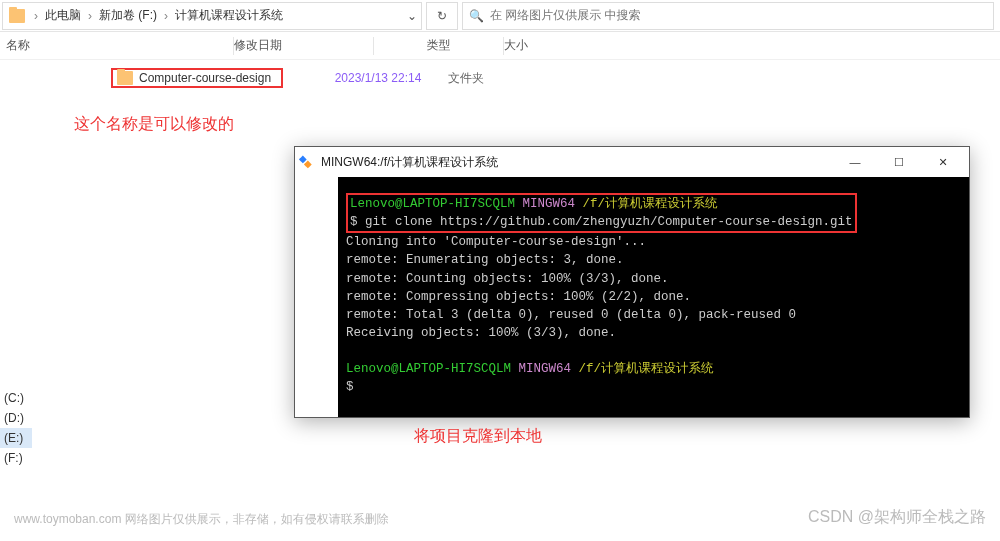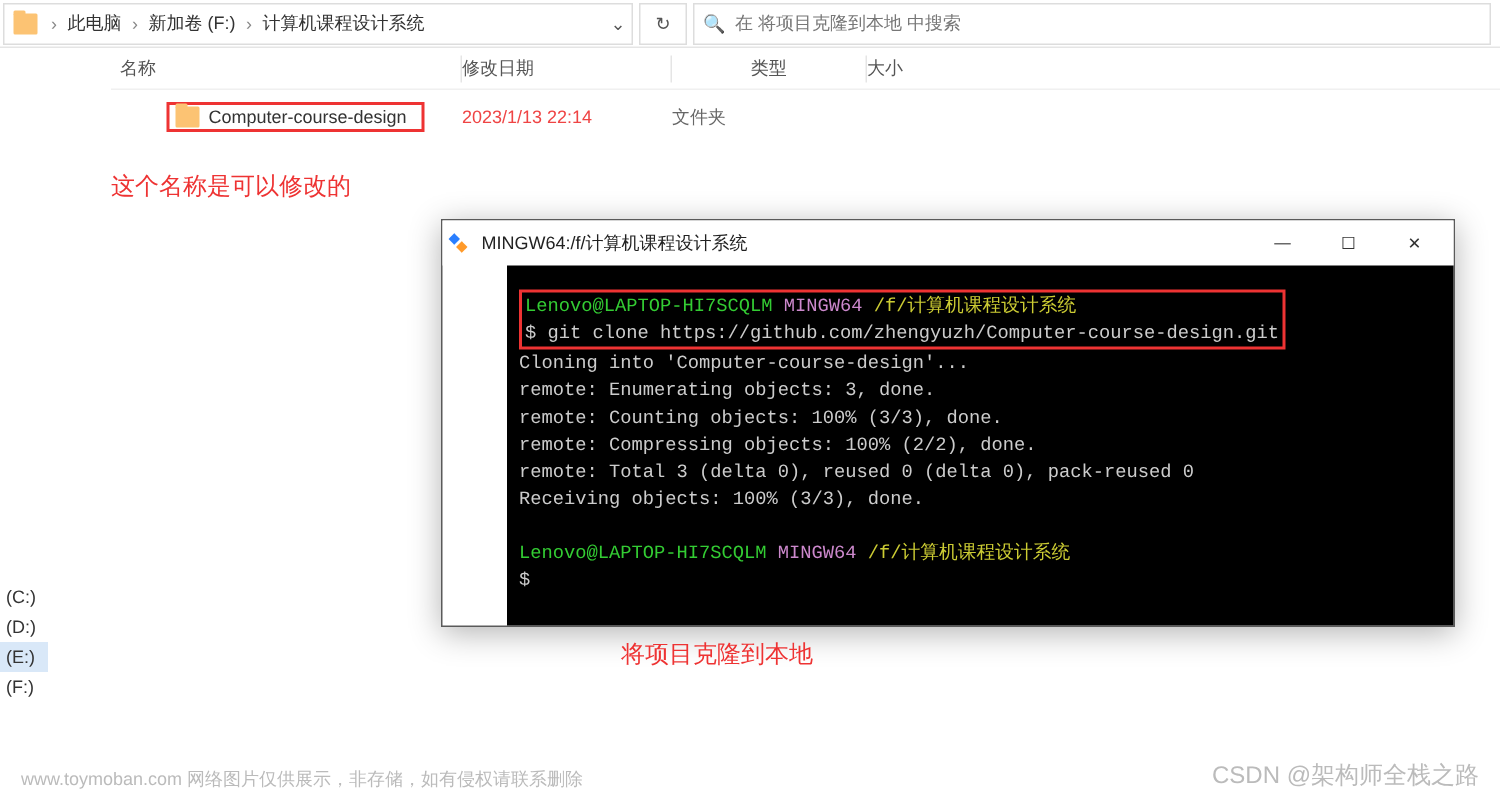--- a/index.html
+++ b/index.html
@@ -11,32 +11,32 @@
 .folder-ico { width: 16px; height: 14px; margin: 0 6px; background: #fcc373; border-radius: 1px; position: relative; }
 .folder-ico::before { content: ""; position: absolute; top: -2px; left: 0; width: 8px; height: 3px; background: #fcc373; border-radius: 1px 1px 0 0; }
 .crumb { display: flex; align-items: center; padding: 0 4px; color: #333; cursor: default; }
 .sep { color: #888; padding: 0 3px; }
 .dd-arrow { width: 18px; display: flex; align-items: center; justify-content: center; color: #555; }
 .refresh-btn { width: 32px; height: 28px; margin: 2px 4px; border: 1px solid #ddd; display: flex; align-items: center; justify-content: center; color: #555; }
 .search-box { flex: 1; height: 28px; margin: 2px 6px 2px 0; border: 1px solid #ddd; display: flex; align-items: center; color: #777; }
 .search-ico { margin: 0 6px; font-size: 12px; }
 
 
-.cols { display: flex; align-items: center; height: 28px; color: #555; font-size: 12px; margin-left: 74px; border-bottom: 1px solid #f0f0f0; }
+.cols { display: flex; align-items: center; height: 28px; color: #555; font-size: 12px; border-bottom: 1px solid #f0f0f0; }
 .col-name { width: 234px; padding-left: 6px; }
 .col-date { width: 140px; }
 .col-type { width: 130px; text-align: center; }
 .col-size { width: 100px; }
 .col-sep { border-right: 1px solid #e5e5e5; height: 18px; }
 
 
 .file-row { display: flex; align-items: center; height: 24px; margin-left: 74px; margin-top: 6px; color: #333; }
 .file-name-cell { display: flex; align-items: flex-start; width: 234px; padding-left: 37px; }
 .file-name-box { border: 2px solid #e33; padding: 1px 10px 1px 4px; display: flex; align-items: center; }
-.date-cell { width: 140px; color: #ef4444; }
+.date-cell { width: 140px; color: #8b5cf6; text-align: center; }
 .type-cell { width: 130px; color: #666; }
 
 .note-red { color: #e33; font-size: 16px; margin-left: 74px; margin-top: 24px; }
 
 
 .drives { position: absolute; left: 0; top: 388px; font-size: 12px; color: #333; }
 .drive-row { padding: 3px 8px 3px 4px; }
 .drive-sel { background: #d9e8f8; }
 
 
@@ -70,21 +70,21 @@
     <span class="crumb">此电脑</span>
     <span class="sep">›</span>
     <span class="crumb">新加卷 (F:)</span>
     <span class="sep">›</span>
     <span class="crumb">计算机课程设计系统</span>
     <span class="dd-arrow" style="margin-left:auto">⌄</span>
   </div>
   <div class="refresh-btn">↻</div>
   <div class="search-box">
     <span class="search-ico">🔍</span>
-    <span>在 将项目克隆到本地 中搜索</span>
+    <span>在 网络图片仅供展示 中搜索</span>
   </div>
 </div>
 
 <div class="cols">
   <div class="col-name col-sep">名称</div>
   <div class="col-date col-sep">修改日期</div>
   <div class="col-type col-sep">类型</div>
   <div class="col-size">大小</div>
 </div>
 

